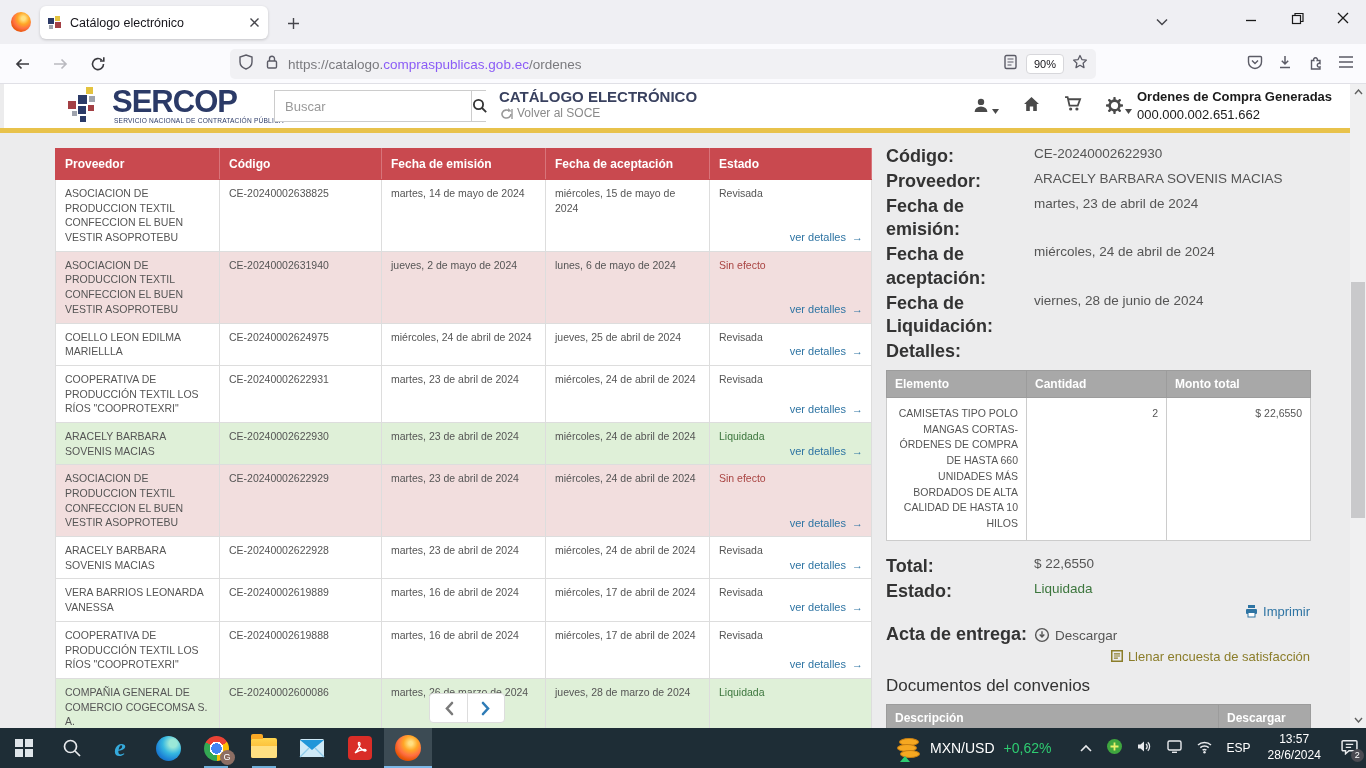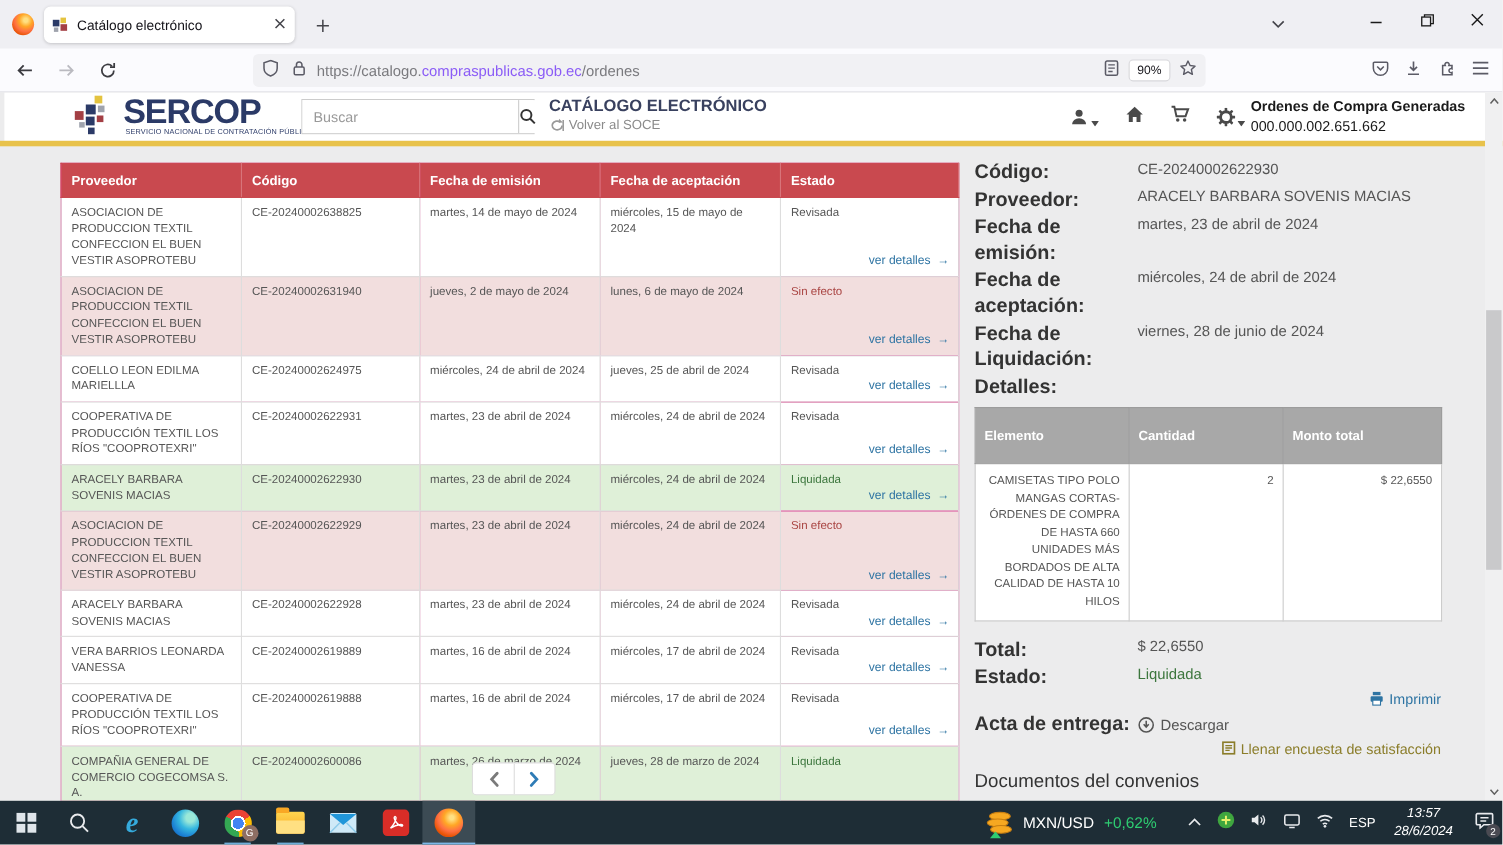--- a/index.html
+++ b/index.html
@@ -65,21 +65,21 @@
   .pagination { position:absolute; left:429px; top:609px; display:flex; background:#FFF; border:1px solid #DDD; border-radius:4px; overflow:hidden; }
   .pg-btn { width:37px; height:28px; display:flex; align-items:center; justify-content:center; }
   .pg-btn + .pg-btn { border-left:1px solid #DDD; }
 
   
   .detail { position:absolute; left:886px; top:61px; width:424px; }
   .field { display:flex; margin-bottom:1px; }
   .flabel { width:142px; margin-right:6px; font-size:18px; font-weight:bold; color:#333; line-height:1.32; flex:none; }
   .fvalue { flex:1; font-size:13.5px; color:#555; line-height:1.32; }
   table.items { width:424px; border-collapse:collapse; margin-top:6px; table-layout:fixed; }
-  table.items th, table.docs th { background:#A8A8A8; color:#FFF; font-size:12px; font-weight:bold; text-align:left; padding:18px 8px; border:1px solid #9C9C9C; }
+  table.items th, table.docs th { background:#A8A8A8; color:#FFF; font-size:12px; font-weight:bold; text-align:left; padding:6px 8px; border:1px solid #9C9C9C; }
   table.items td, table.docs td { font-size:10.5px; color:#555; padding:8px; border:1px solid #CCC; vertical-align:top; line-height:1.5; background:#FFF;text-align:right; }
   .totals { margin-top:14px; }
   .imprimir { text-align:right; color:#2E74A3; font-size:13px; margin-top:0px; cursor:pointer; }
   .imprimir svg, .encuesta svg { vertical-align:-2px; margin-right:4px; }
   .acta-row { display:flex; margin-top:4px; }
   .descargar-link { color:#555; font-size:13.5px; display:flex; align-items:center; gap:5px; cursor:pointer; }
   .encuesta { text-align:right; color:#8B7D2A; font-size:13px; margin-top:2px; cursor:pointer; }
   .docs-title { font-size:17px; color:#333; margin:12px 0 8px; font-weight:normal; }
   table.docs { width:424px; border-collapse:collapse; table-layout:fixed; }
   table.docs td.dl-cell { text-align:center; vertical-align:middle; }
@@ -97,21 +97,21 @@
   .underline { position:absolute; bottom:0; left:12px; right:12px; height:2px; background:#6FAED9; }
   .tb-btn.active .underline { left:0; right:0; background:#7CB8E8; }
   .ticker { display:flex; align-items:center; gap:9px; margin-left:465px; flex:none; }
   .ticker-pair { color:#FFF; font-size:14px; }
   .ticker-change { color:#2ECC71; font-size:14px; }
   .coins { position:relative; width:24px; height:24px; flex:none; }
   .coin { position:absolute; width:20px; height:8px; border-radius:50%; background:#F6A821; border:1px solid #C77E12; }
   .tri-up { position:absolute; left:3px; bottom:-2px; width:0; height:0; border-left:5px solid transparent; border-right:5px solid transparent; border-bottom:6px solid #2ECC71; }
   .tray { display:flex; align-items:center; gap:13px; margin-left:28px; flex:none; }
   .tray-lang { color:#FFF; font-size:12px; }
-  .tray-clock { color:#FFF; font-size:12px; text-align:center; line-height:1.3; margin-left:4px;font-style:italic; }
+  .tray-clock { color:#FFF; font-size:12px; text-align:center; line-height:1.3; margin-left:4px; }
   .notif { position:relative; margin-left:6px; margin-right:10px; }
   .badge { position:absolute; right:-5px; bottom:-3px; width:13px; height:13px; background:#4A4A52; border-radius:50%; color:#FFF; font-size:9px; display:flex; align-items:center; justify-content:center; }
   .ie-e { font-size:26px; font-weight:bold; font-style:italic; color:#35AADC; font-family:"Liberation Serif",serif; line-height:1; }
   .edge-ball { width:25px; height:25px; border-radius:50%; background:radial-gradient(circle at 68% 30%, #9BE8D8 0 16%, #35B7E0 42%, #1B7FD4 70%, #0D5CA8 100%); }
   .chrome-ball { position:relative; width:25px; height:25px; border-radius:50%;
     background:radial-gradient(circle, #4285F4 0 29%, #FFF 29% 38%, rgba(0,0,0,0) 38%),
                conic-gradient(from -60deg, #EA4335 0 33%, #FBBC05 33% 66%, #34A853 66% 100%); }
   .chrome-badge { position:absolute; right:-6px; bottom:-4px; width:15px; height:15px; border-radius:50%; background:#8D6E63; color:#FFF; font-size:9px; display:flex; align-items:center; justify-content:center; }
   .folder { position:relative; width:26px; height:20px; background:linear-gradient(#FFD54F,#F9A825); border-radius:2px; }
   .folder:before { content:""; position:absolute; top:-4px; left:0; width:12px; height:5px; background:#F9A825; border-radius:2px 2px 0 0; }

